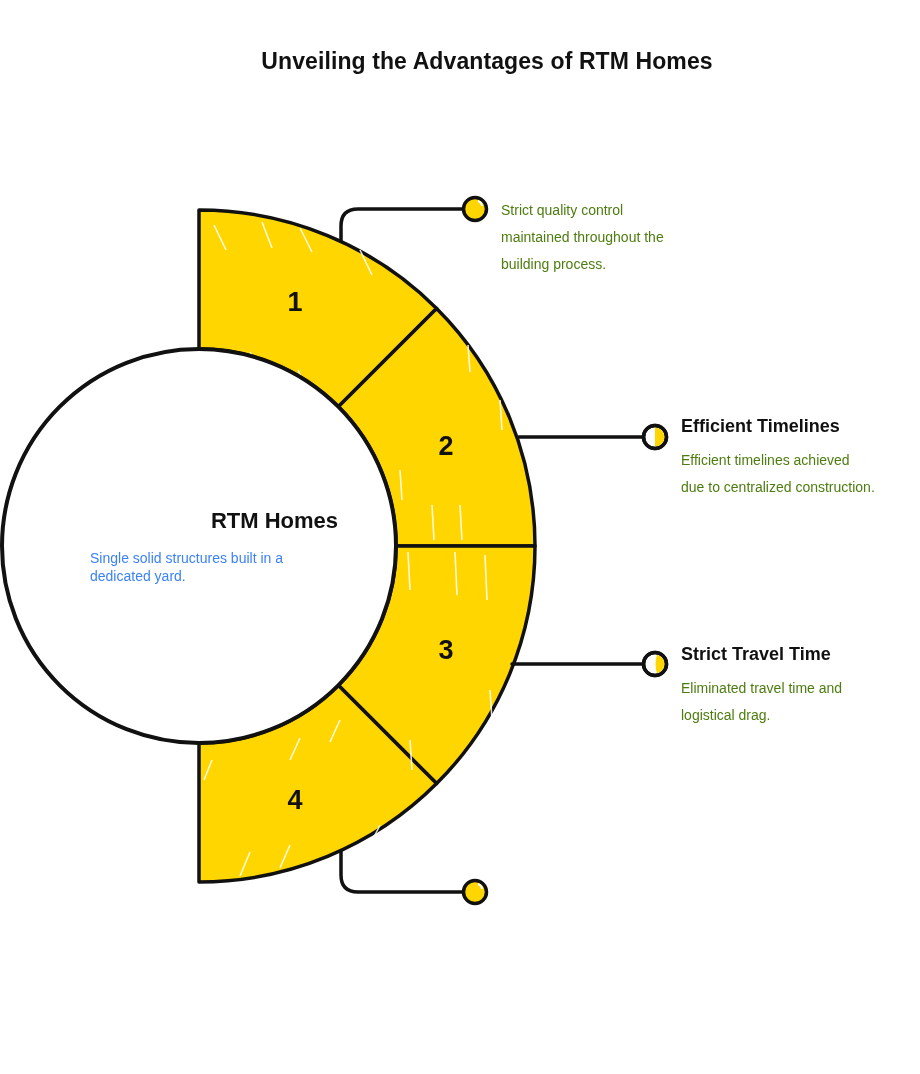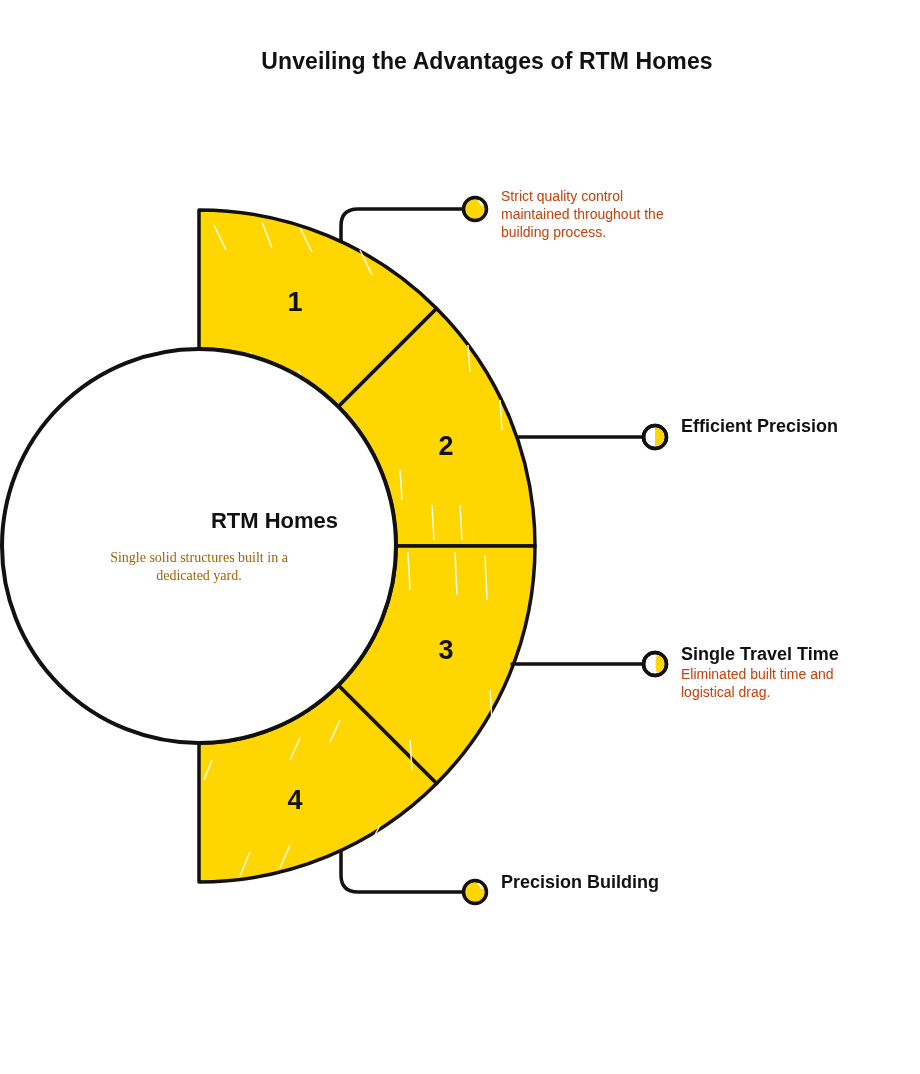--- a/index.html
+++ b/index.html
@@ -4,25 +4,25 @@
   <style>
     html, body { margin: 0; padding: 0; background: #ffffff; }
     body { width: 920px; height: 1074px; position: relative; overflow: hidden;
            font-family: "Liberation Sans", "DejaVu Sans", sans-serif; color: #111111; }
     .title { position: absolute; left: 0; width: 974px; top: 48px; text-align: center;
              font-size: 23px; font-weight: bold; letter-spacing: 0.1px; }
     svg.diagram { position: absolute; left: 0; top: 0; }
     .seg-num { font-family: "Liberation Sans", sans-serif; font-weight: bold; font-size: 27px; fill: #111111; }
     .center-title { position: absolute; left: 60px; width: 278px; top: 508px; text-align: right;
                     font-size: 22px; font-weight: bold; }
-    .center-desc { position: absolute; left: 90px; width: 218px; top: 549px; text-align: center;
-                   font-size: 14px; line-height: 18px; color: #a16207; font-family: Liberation Serif, serif; }
+    .center-desc { position: absolute; left: 90px; width: 218px; top: 549px; 
+                   font-size: 14px; line-height: 18px; color: #3b82f6; }
     .item { position: absolute; }
     .item .label { font-size: 18px; font-weight: bold; line-height: 22px; margin: 0; }
-    .item .desc { font-size: 14px; line-height: 18px; color: #c2410c; }
+    .item .desc { font-size: 14px; line-height: 27px; color: #4d7c0f; margin-top: 10px; }
   </style>
 </head>
 <body>
 
 <div class="title">Unveiling the Advantages of RTM Homes</div>
 
 <svg class="diagram" width="920" height="1074" viewBox="0 0 920 1074">
 
   <g>
 
@@ -97,23 +97,23 @@
 </svg>
 
 <div class="center-title">RTM Homes</div>
 <div class="center-desc">Single solid structures built in a dedicated yard.</div>
 
 <div class="item" style="left:501px; top:187px; width:190px;">
   <div class="desc">Strict quality control maintained throughout the building process.</div>
 </div>
 
 <div class="item" style="left:681px; top:415px; width:195px;">
-  <div class="label">Efficient Precision</div>
+  <div class="label">Efficient Timelines</div>
+  <div class="desc">Efficient timelines achieved due to centralized construction.</div>
 </div>
 
 <div class="item" style="left:681px; top:643px; width:200px;">
-  <div class="label">Single Travel Time</div>
-  <div class="desc">Eliminated built time and logistical drag.</div>
+  <div class="label">Strict Travel Time</div>
+  <div class="desc">Eliminated travel time and logistical drag.</div>
 </div>
 
 <div class="item" style="left:501px; top:871px; width:190px;">
-  <div class="label">Precision Building</div>
 </div>
 
 </body></html>

